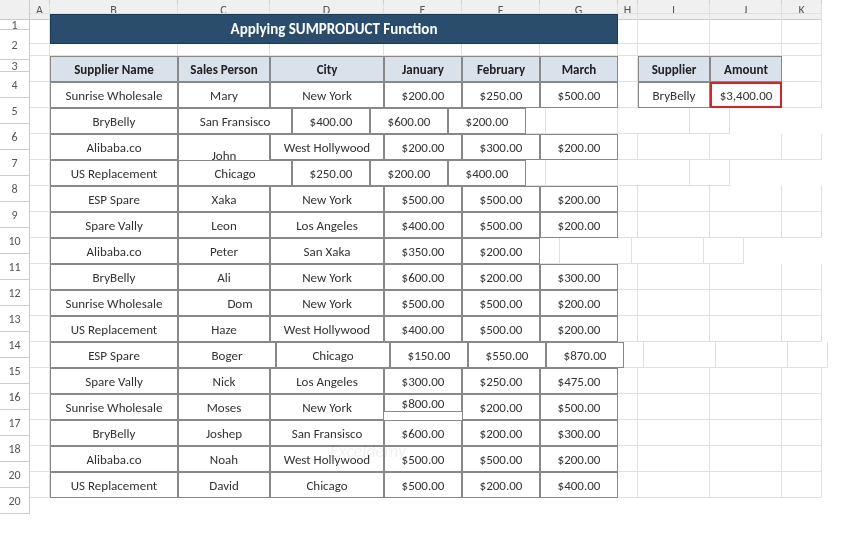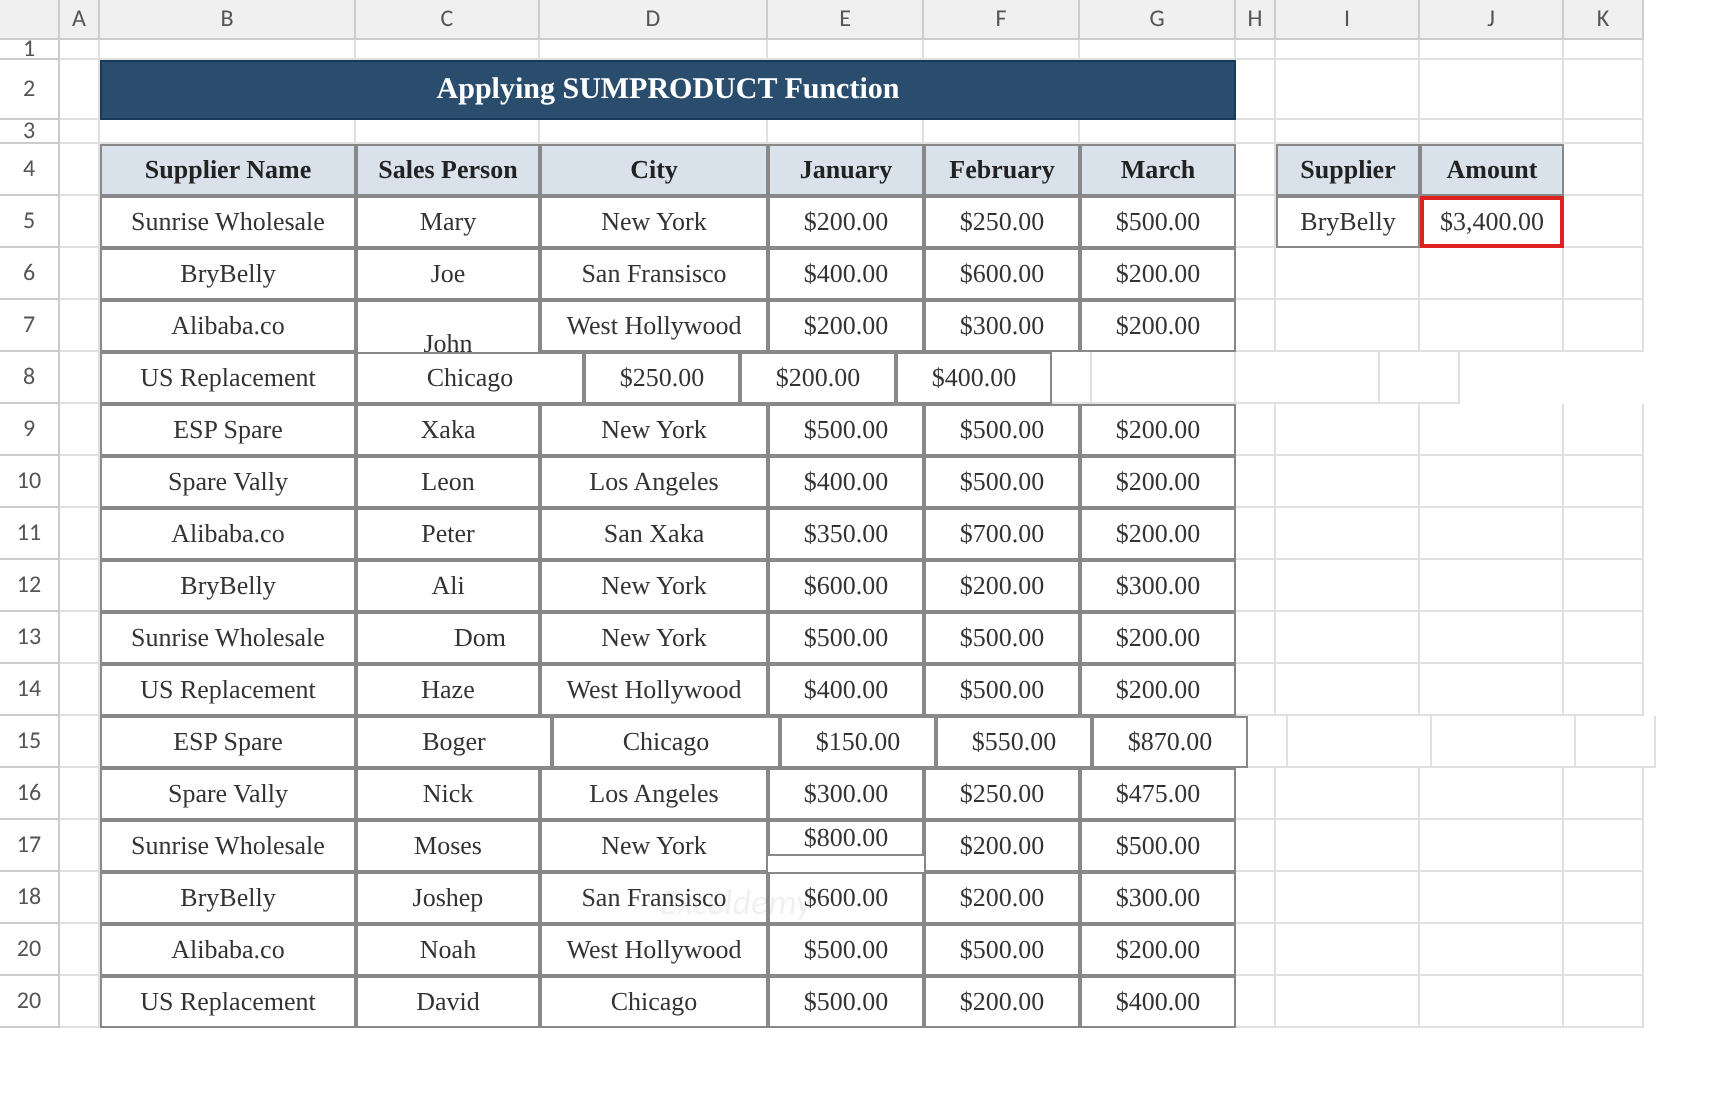--- a/index.html
+++ b/index.html
@@ -52,21 +52,21 @@
     box-sizing: border-box;
     text-align: center;
     color: #555;
     font-size: 12px;
     display: flex;
     align-items: center;
     justify-content: center;
   }
   .grid {
     position: absolute;
-    left: 30px; top: 20px; font-family: Liberation Serif, serif;
+    left: 30px; top: 4px;
   }
   .row { display: flex; }
   .cell {
     border-right: 1px solid #e0e0e0;
     border-bottom: 1px solid #e0e0e0;
     box-sizing: border-box;
     display: flex;
     align-items: center;
     justify-content: center;
     padding: 0 4px;
@@ -202,21 +202,20 @@
         <div class="cell data-cell" style="width: 78px; height: 26px;">$250.00</div>
         <div class="cell data-cell" style="width: 78px; height: 26px;">$500.00</div>
         <div class="cell" style="width: 20px; height: 26px;"></div>
         <div class="cell data-cell" style="width: 72px; height: 26px;">BryBelly</div>
         <div class="cell data-cell result-highlight" style="width: 72px; height: 26px;">$3,400.00</div>
         <div class="cell" style="width: 40px; height: 26px;"></div>
       </div>
       <div class="row" style="height: 26px;">
         <div class="cell" style="width: 20px; height: 26px;"></div>
         <div class="cell data-cell" style="width: 128px; height: 26px;">BryBelly</div>
-        <div class="cell data-cell" style="width: 92px; height: 26px;">Joe</div>
         <div class="cell data-cell" style="width: 114px; height: 26px;">San Fransisco</div>
         <div class="cell data-cell" style="width: 78px; height: 26px;">$400.00</div>
         <div class="cell data-cell" style="width: 78px; height: 26px;">$600.00</div>
         <div class="cell data-cell" style="width: 78px; height: 26px;">$200.00</div>
         <div class="cell" style="width: 20px; height: 26px;"></div>
         <div class="cell" style="width: 72px; height: 26px;"></div>
         <div class="cell" style="width: 72px; height: 26px;"></div>
         <div class="cell" style="width: 40px; height: 26px;"></div>
       </div>
       <div class="row" style="height: 26px;">
@@ -269,21 +268,20 @@
         <div class="cell" style="width: 72px; height: 26px;"></div>
         <div class="cell" style="width: 72px; height: 26px;"></div>
         <div class="cell" style="width: 40px; height: 26px;"></div>
       </div>
       <div class="row" style="height: 26px;">
         <div class="cell" style="width: 20px; height: 26px;"></div>
         <div class="cell data-cell" style="width: 128px; height: 26px;">Alibaba.co</div>
         <div class="cell data-cell" style="width: 92px; height: 26px;">Peter</div>
         <div class="cell data-cell" style="width: 114px; height: 26px;">San Xaka</div>
         <div class="cell data-cell" style="width: 78px; height: 26px;">$350.00</div>
-        <div class="cell data-cell" style="width: 78px; height: 26px;">$700.00</div>
         <div class="cell data-cell" style="width: 78px; height: 26px;">$200.00</div>
         <div class="cell" style="width: 20px; height: 26px;"></div>
         <div class="cell" style="width: 72px; height: 26px;"></div>
         <div class="cell" style="width: 72px; height: 26px;"></div>
         <div class="cell" style="width: 40px; height: 26px;"></div>
       </div>
       <div class="row" style="height: 26px;">
         <div class="cell" style="width: 20px; height: 26px;"></div>
         <div class="cell data-cell" style="width: 128px; height: 26px;">BryBelly</div>
         <div class="cell data-cell" style="width: 92px; height: 26px;">Ali</div>

